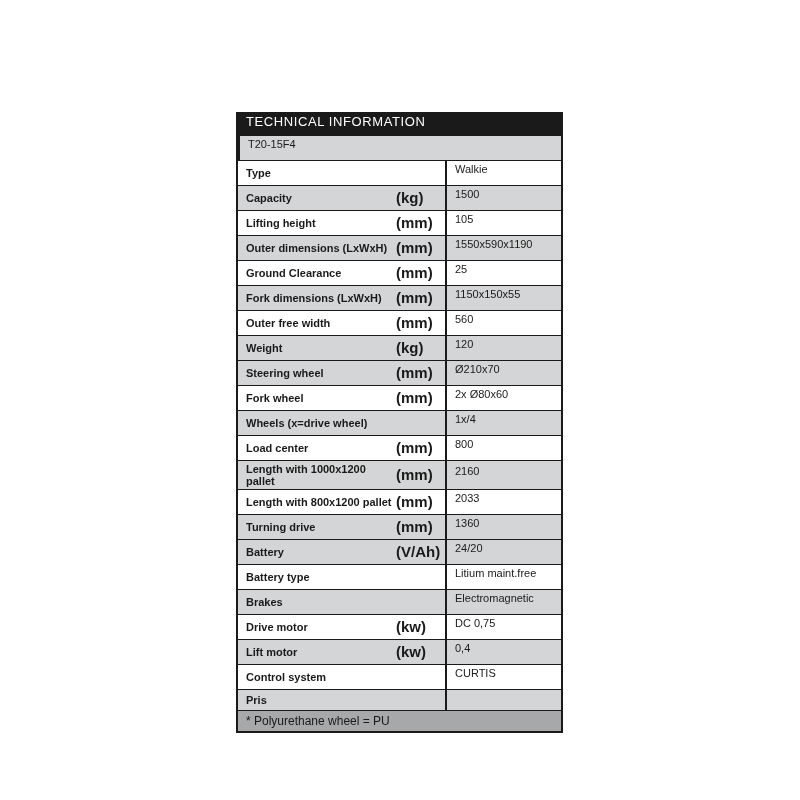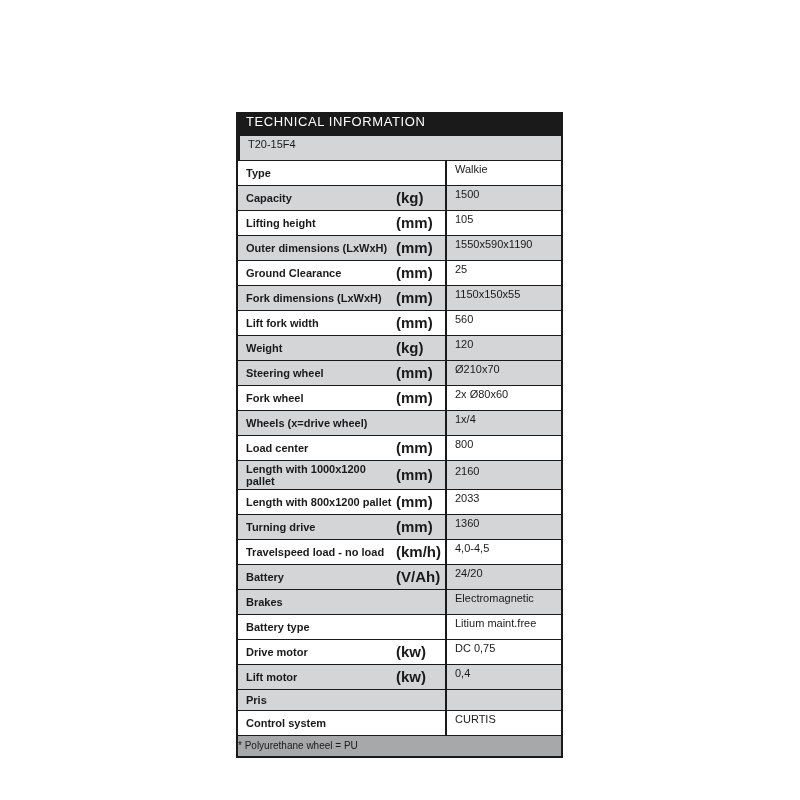--- a/index.html
+++ b/index.html
@@ -68,22 +68,22 @@
     display: flex; align-items: center;
     padding: 2px 4px 10px 8px;
     font-size: 11px;
     line-height: 12px;
   }
   .spec-footer {
     min-height: 21px;
     border-top: 1px solid var(--c-border);
     background: var(--c-footer-bg);
     display: flex; align-items: center;
-    padding-left: 0;
-    font-size: 10px;
+    padding-left: 8px;
+    font-size: 12px;
   }
 </style>
 </head>
 <body>
 
 <div class="spec-table">
   <div class="spec-header">
     <span>TECHNICAL INFORMATION</span>
   </div>
   <div>
@@ -134,21 +134,21 @@
   <div class="row gray">
     <div class="cell-left">
       <span class="label">Fork dimensions (LxWxH)</span>
       <span class="unit">(mm)</span>
     </div>
     <div class="cell-value">1150x150x55</div>
   </div>
 
   <div class="row white">
     <div class="cell-left">
-      <span class="label">Lift fork width</span>
+      <span class="label">Outer free width</span>
       <span class="unit">(mm)</span>
     </div>
     <div class="cell-value">560</div>
   </div>
 
   <div class="row gray">
     <div class="cell-left">
       <span class="label">Weight</span>
       <span class="unit">(kg)</span>
     </div>
@@ -205,80 +205,73 @@
   </div>
 
   <div class="row gray">
     <div class="cell-left">
       <span class="label">Turning drive</span>
       <span class="unit">(mm)</span>
     </div>
     <div class="cell-value">1360</div>
   </div>
 
-  <div class="row white">
-    <div class="cell-left">
-      <span class="label">Travelspeed load - no load</span>
-      <span class="unit">(km/h)</span>
-    </div>
-    <div class="cell-value">4,0-4,5</div>
-  </div>
 
   <div class="row gray">
     <div class="cell-left">
       <span class="label">Battery</span>
       <span class="unit">(V/Ah)</span>
     </div>
     <div class="cell-value">24/20</div>
   </div>
 
+  <div class="row white">
+    <div class="cell-left">
+      <span class="label">Battery type</span>
+      <span class="unit"></span>
+    </div>
+    <div class="cell-value">Litium maint.free</div>
+  </div>
+
   <div class="row gray">
     <div class="cell-left">
       <span class="label">Brakes</span>
       <span class="unit"></span>
     </div>
     <div class="cell-value">Electromagnetic</div>
-  </div>
-
-  <div class="row white">
-    <div class="cell-left">
-      <span class="label">Battery type</span>
-      <span class="unit"></span>
-    </div>
-    <div class="cell-value">Litium maint.free</div>
   </div>
 
   <div class="row white">
     <div class="cell-left">
       <span class="label">Drive motor</span>
       <span class="unit">(kw)</span>
     </div>
     <div class="cell-value">DC 0,75</div>
   </div>
 
   <div class="row gray">
     <div class="cell-left">
       <span class="label">Lift motor</span>
       <span class="unit">(kw)</span>
     </div>
     <div class="cell-value">0,4</div>
   </div>
 
+  <div class="row white">
+    <div class="cell-left">
+      <span class="label">Control system</span>
+      <span class="unit"></span>
+    </div>
+    <div class="cell-value">CURTIS</div>
+  </div>
+
   <div class="row gray">
     <div class="cell-left">
       <span class="label">Pris</span>
       <span class="unit"></span>
     </div>
     <div class="cell-value"></div>
-  </div>
-
-  <div class="row white">
-    <div class="cell-left">
-      <span class="label">Control system</span>
-      <span class="unit"></span>
-    </div>
-    <div class="cell-value">CURTIS</div>
   </div>
 </div>
   <div class="spec-footer">
     <span>* Polyurethane wheel = PU</span>
   </div>
 </div>
 
 </body></html>

